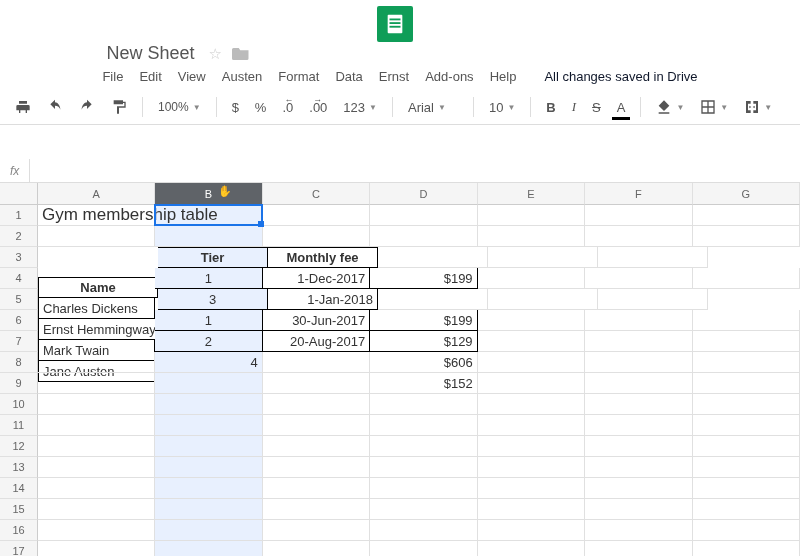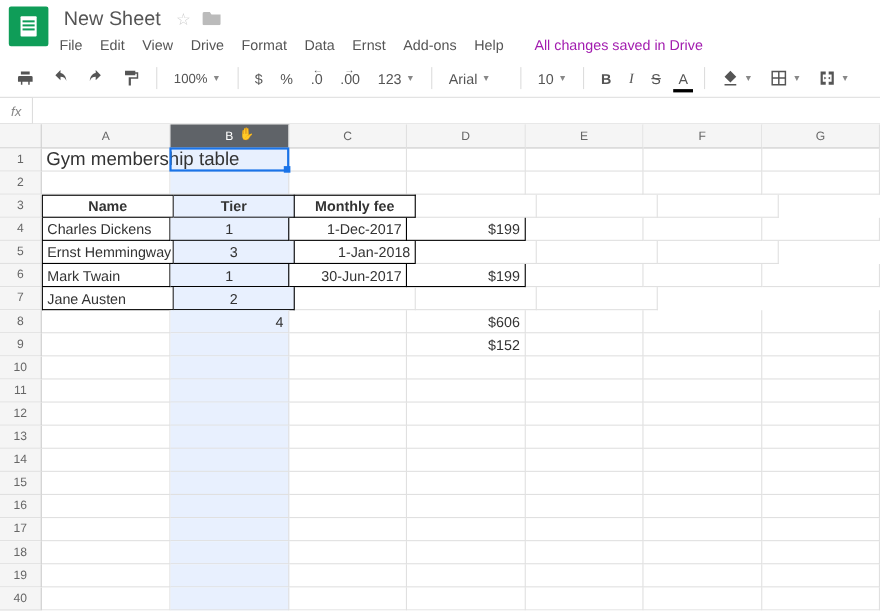--- a/index.html
+++ b/index.html
@@ -1,46 +1,46 @@
 <!DOCTYPE html>
 <html><head>
 <meta charset="utf-8">
 <style>
   * { box-sizing: border-box; margin: 0; padding: 0; }
   body { font-family: Arial, sans-serif; font-size: 13px; color: #333; background: #fff; width: 800px; height: 556px; overflow: hidden; }
   
   
-  .header { display: flex; padding: 6px 8px 0 8px; }
+  .header { display: flex; align-items: center; padding: 6px 8px 0 8px; flex-direction: column; }
   .logo { width: 36px; height: 36px; background: #0f9d58; display: flex; align-items: center; justify-content: center; border-radius: 2px; margin-right: 10px; }
   .logo svg { width: 22px; height: 22px; }
   .title-area { flex: 1; }
   .title-row { display: flex; align-items: center; gap: 10px; }
   .doc-title { font-size: 18px; color: #555; padding: 1px 4px; }
   .star-icon, .folder-icon { color: #ccc; font-size: 15px; }
   .menubar { display: flex; gap: 16px; font-size: 13px; color: #555; padding: 4px 0 6px 0; }
   .menubar span { cursor: pointer; }
-  .save-status { color: #a21caf; font-size: 13px; margin-left: 12px; }
+  .save-status { color: #0f172a; font-size: 13px; margin-left: 12px; }
   
   
   .toolbar { display: flex; align-items: center; gap: 6px; padding: 6px 10px; border-bottom: 1px solid #ddd; color: #555; font-size: 13px; text-align: right; }
   .toolbar .sep { width: 1px; height: 20px; background: #ddd; margin: 0 4px; }
   .tbtn { padding: 3px 5px; cursor: pointer; display: flex; align-items: center; gap: 2px; }
   .tbtn svg { width: 16px; height: 16px; }
   .dropdown-caret { font-size: 8px; color: #888; margin-left: 2px; }
   .toolbar .zoom { font-size: 12px; }
   .toolbar .font-name { min-width: 60px; }
   .toolbar .font-size { min-width: 28px; }
   .bold { font-weight: bold; }
   .italic { font-style: italic; font-family: serif; }
   .strike { text-decoration: line-through; }
   .text-color { position: relative; }
   .text-color::after { content:''; position:absolute; left:0; right:0; bottom:-2px; height:3px; background:#000; }
   
   
-  .formulabar { display: flex; align-items: center; border-bottom: 1px solid #ddd; height: 24px; }
+  .formulabar { display: flex; align-items: center; border-bottom: 1px solid #ddd; height: 24px; margin-top: 34px; }
   .fx { font-style: italic; color: #888; padding: 0 10px; font-size: 12px; border-right: 1px solid #ddd; height: 100%; display: flex; align-items: center; }
   .fx-input { flex: 1; border: none; outline: none; font-size: 13px; padding: 0 8px; height: 100%; }
   
   
   .grid { display: flex; }
   .rowheads { display: flex; flex-direction: column; }
   .corner { width: 38px; height: 22px; background: #f5f5f5; border-right: 1px solid #ccc; border-bottom: 1px solid #ccc; }
   .rowhead { width: 38px; height: 21px; background: #f5f5f5; border-right: 1px solid #ccc; border-bottom: 1px solid #e0e0e0; font-size: 11px; color: #666; display: flex; align-items: center; justify-content: center; }
   .cols-cells { flex: 1; display: flex; flex-direction: column; overflow: hidden; }
   .colheads { display: flex; height: 22px; }
@@ -58,21 +58,21 @@
   .w-B { width: 110px; }
   .w-C { width: 110px; }
   .w-D { width: 110px; }
   .w-E { width: 110px; }
   .w-F { width: 110px; }
   .w-G { width: 110px; }
   
   
   .bt { border-top: 1px solid #000 !important; }
   .bb { border-bottom: 1px solid #000 !important; }
-  .bl { border-left: 1px solid #000 !important; }
+  .bl { border-left: 1px solid #000 !important; margin-top: 30px; }
   .br { border-right: 1px solid #000 !important; }
   
   
   .active-outline { position: absolute; inset: -1px; border: 2px solid #1a73e8; pointer-events: none; z-index: 5; }
   .active-outline::after { content:''; position:absolute; right:-3px; bottom:-3px; width:6px; height:6px; background:#1a73e8; }
   
   .cursor-hand { position:absolute; top:2px; right:30px; font-size:11px; color:#fff; }
 </style>
 </head>
 <body>
@@ -93,21 +93,21 @@
       <span class="folder-icon">
         <svg width="18" height="15" viewBox="0 0 24 20">
             <path d="M2 4h7l2 3h11v11a2 2 0 0 1-2 2H2a2 2 0 0 1-2-2V6a2 2 0 0 1 2-2z" fill="#bbb"></path>
           </svg>
       </span>
     </div>
     <div class="menubar">
       <span>File</span>
       <span>Edit</span>
       <span>View</span>
-      <span>Drive</span>
+      <span>Austen</span>
       <span>Format</span>
       <span>Data</span>
       <span>Ernst</span>
       <span>Add-ons</span>
       <span>Help</span>
       <span class="save-status">All changes saved in Drive</span>
     </div>
   </div>
 </div>
 
@@ -288,20 +288,22 @@
         <div class="cell w-C right br bb">30-Jun-2017</div>
         <div class="cell w-D right br bb">$199</div>
         <div class="cell w-E"></div>
         <div class="cell w-F"></div>
         <div class="cell w-G"></div>
       </div>
 
       <div class="row">
         <div class="cell w-A bl br bb">Jane Austen</div>
         <div class="cell w-B center col-selected br bb">2</div>
+        <div class="cell w-C right br bb">20-Aug-2017</div>
+        <div class="cell w-D right br bb">$129</div>
         <div class="cell w-E"></div>
         <div class="cell w-F"></div>
         <div class="cell w-G"></div>
       </div>
 
       <div class="row">
         <div class="cell w-A"></div>
         <div class="cell w-B right col-selected">4</div>
         <div class="cell w-C"></div>
         <div class="cell w-D right">$606</div>

